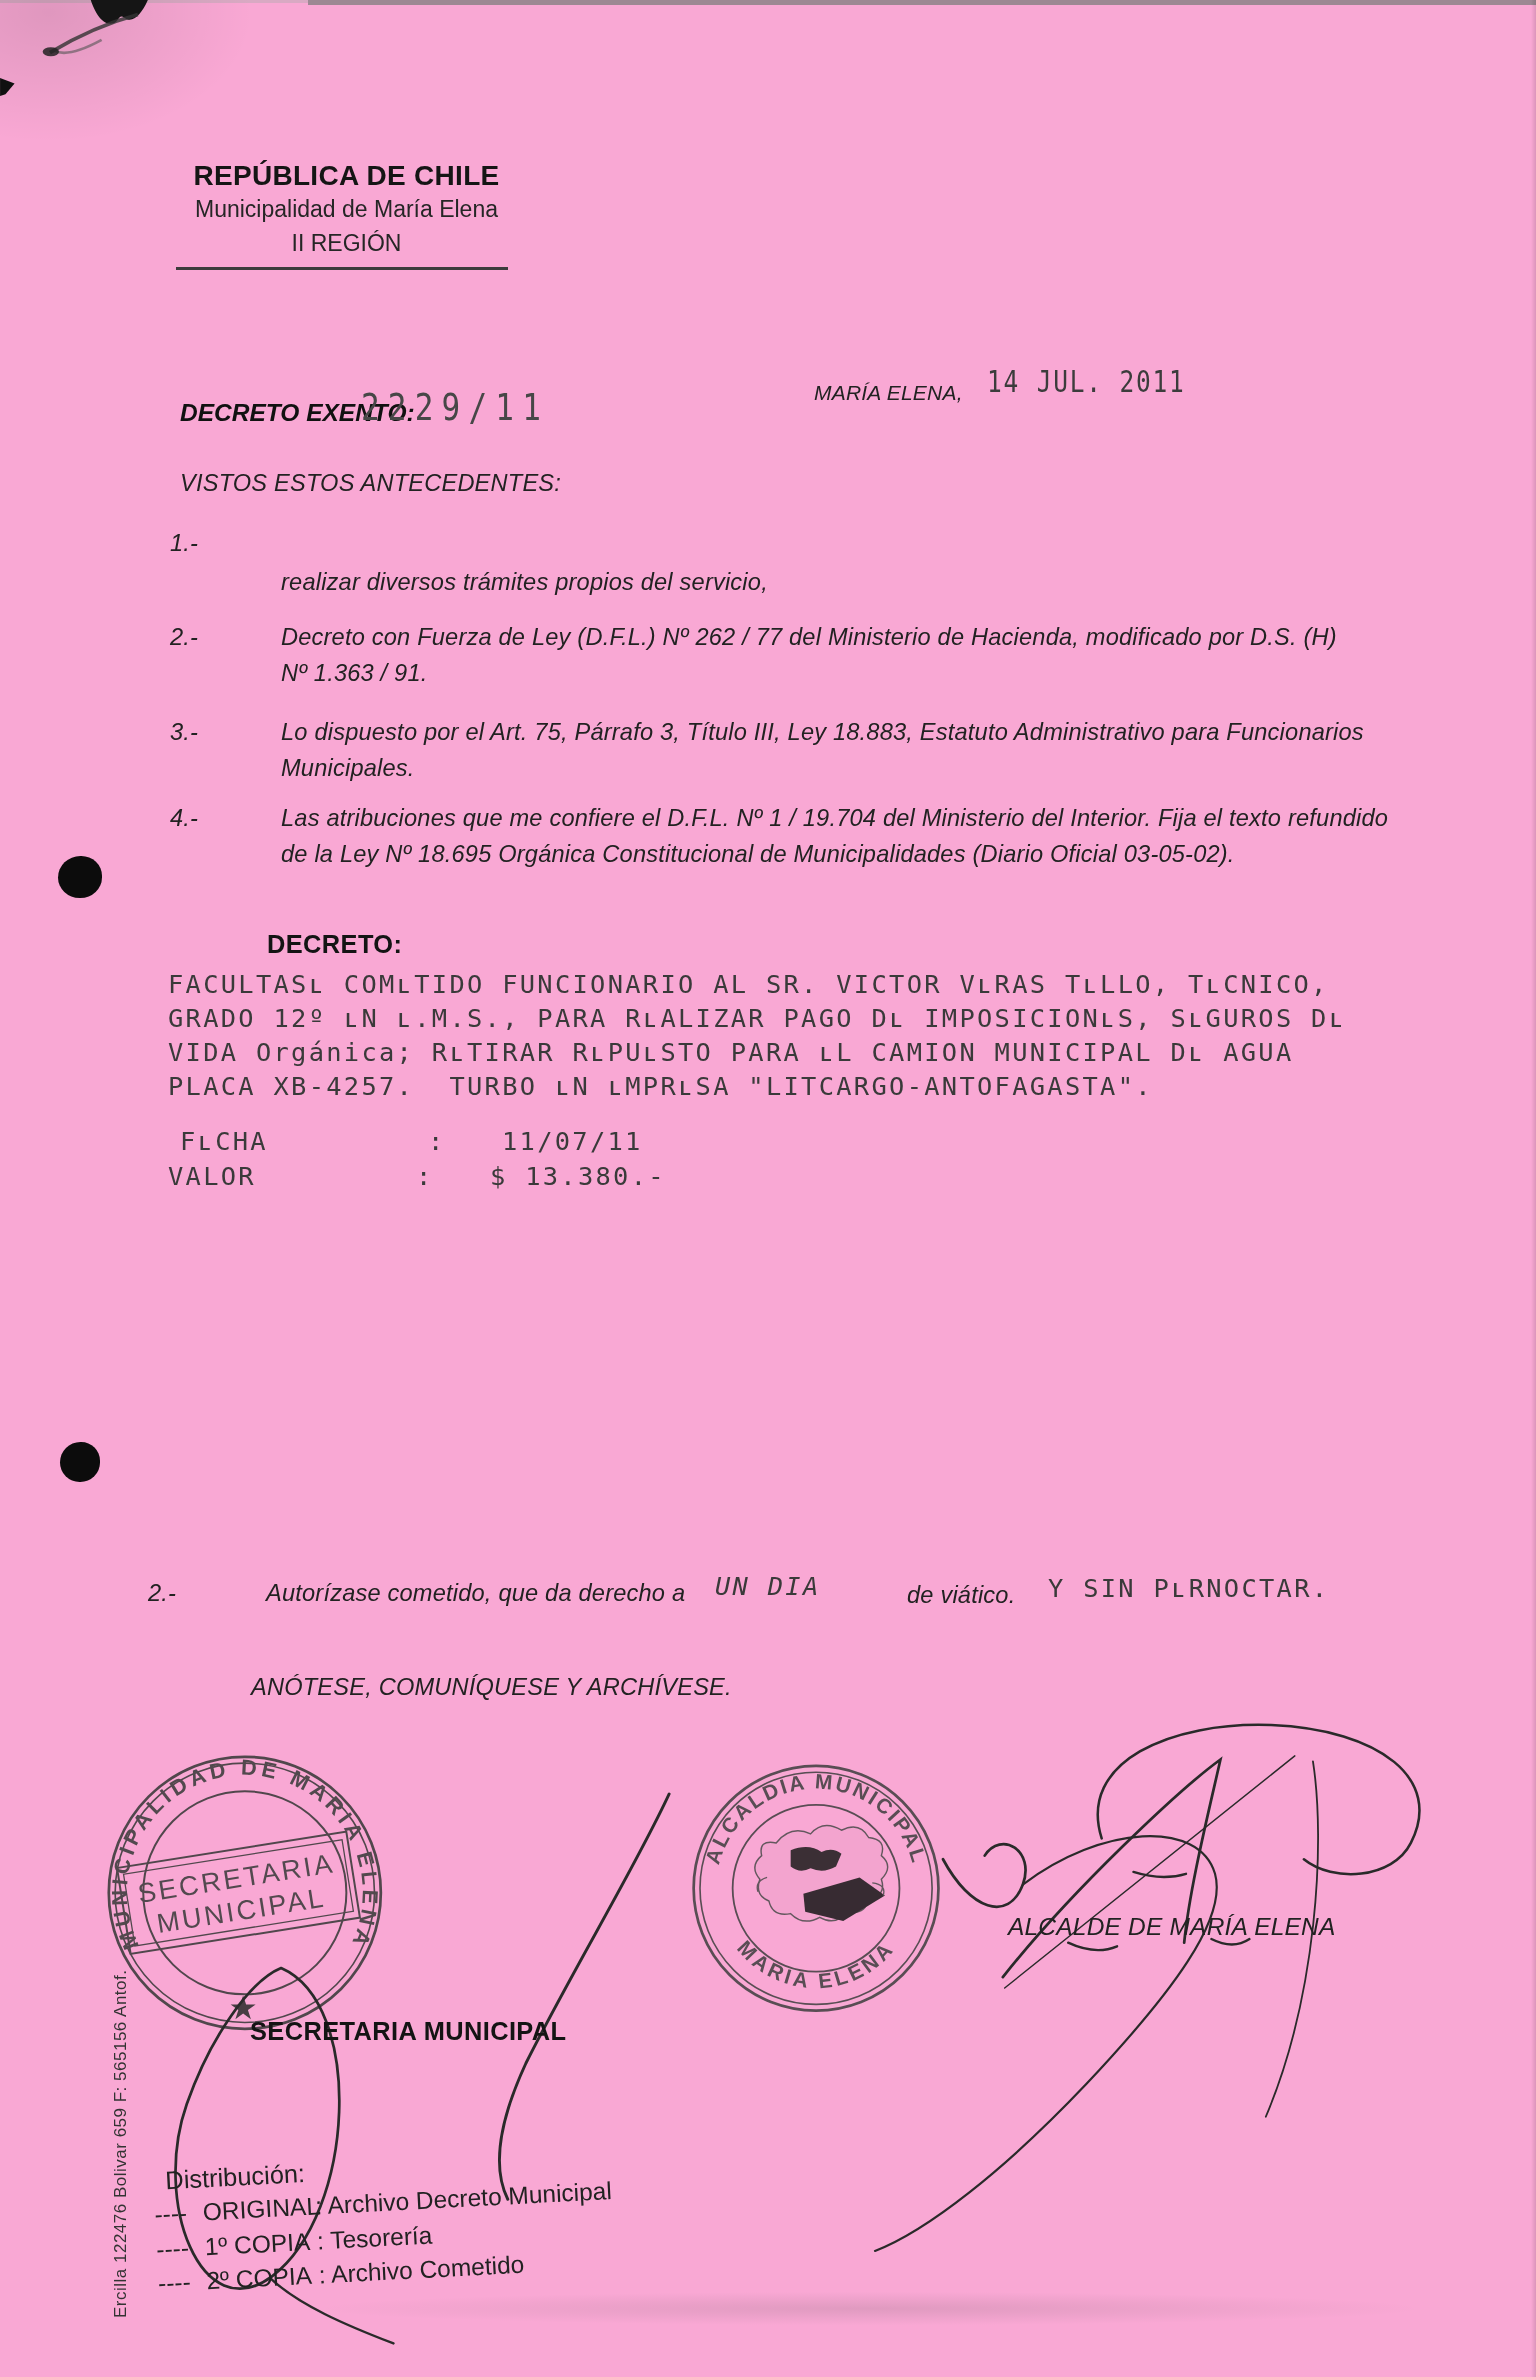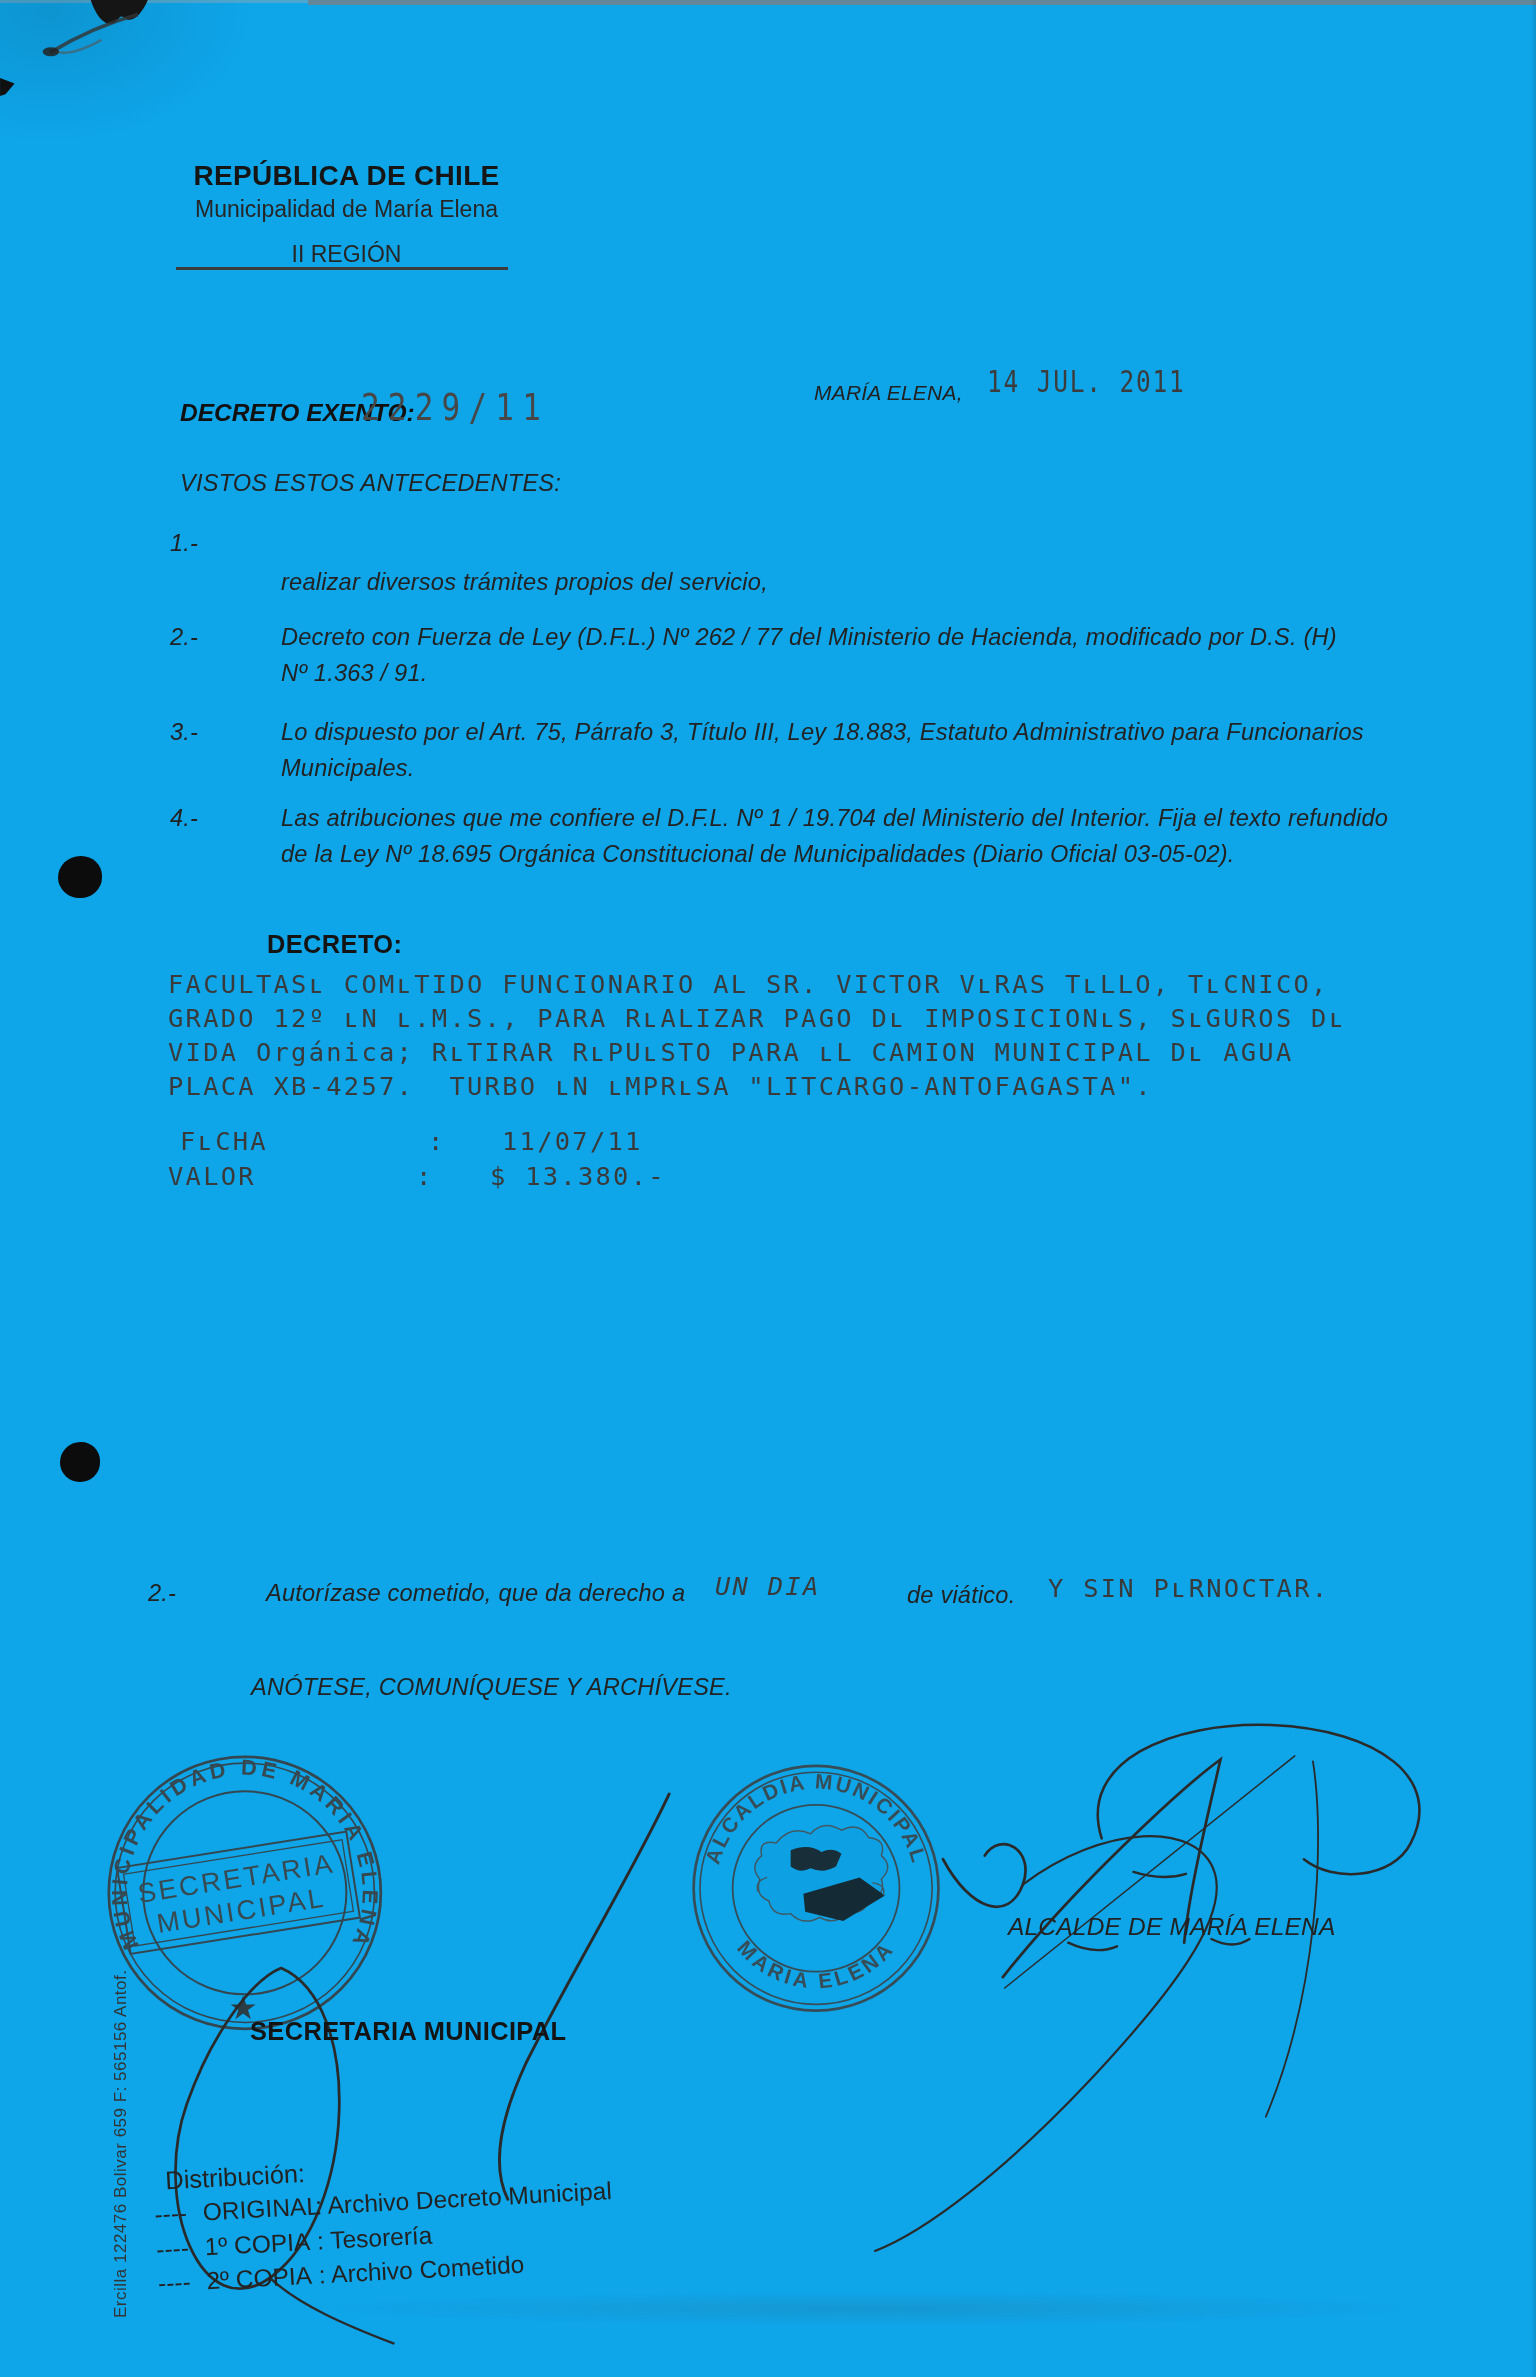--- a/index.html
+++ b/index.html
@@ -1,36 +1,36 @@
 <!DOCTYPE html>
 <html style="font-size:14.5px"><head>
 <meta charset="utf-8">
 <style>
   html,body{margin:0;padding:0;background:#e8e8e8;}
   .page{
     position:relative; width:1536px; height:2377px; margin:0 auto;
-    background:#0ea5e9; overflow:hidden;
+    background:#f9a8d4; overflow:hidden;
     font-family:"Liberation Sans", sans-serif; color:#1f1f1f;
   }
   .abs{position:absolute;}
   .it{font-style:italic; font-size:23.6px; letter-spacing:0.2px; color:#222; white-space:nowrap;}
   .bold-it{font-style:italic; font-weight:bold; font-size:24.5px; color:#111; white-space:nowrap;}
   .typed{
     font-family:"DejaVu Sans Mono", monospace; font-size:25.4px; letter-spacing:2.3px;
     color:#3a3a3a; white-space:pre;
   }
   .typed-line{line-height:34px; height:34px;}
   .stamp-ink{
     font-family:"DejaVu Sans Mono", monospace; color:#474747; display:inline-block;
     transform:scaleY(1.2); transform-origin:left bottom;
   }
   .hdr{width:345px; text-align:center;}
   .hdr-country{font-weight:bold; font-size:28px; letter-spacing:0.3px; color:#151515;}
   .hdr-muni{font-size:23px; margin-top:3.6px; color:#262626;}
-  .hdr-region{font-size:23px; margin-top:18px; color:#262626;}
+  .hdr-region{font-size:23px; margin-top:7px; color:#262626;}
   .hdr-rule{position:absolute; left:1.8px; top:94px; width:332px; height:2.7px; background:#3c3c3c;}
   .num-col{white-space:nowrap;}
   .title-bold{font-weight:bold; font-size:25.4px; color:#141414; white-space:nowrap; letter-spacing:0.4px;}
   .dot{position:absolute; background:#0c0c0c; border-radius:52% 48% 50% 50%;}
   .dist{transform:rotate(-3deg); transform-origin:0 0; font-size:24.5px; color:#222;}
   .dist-row{position:absolute; white-space:nowrap;}
   .dist-dest{position:absolute; left:161px; top:0;}
   .smudge{background:radial-gradient(ellipse at 50% 50%, rgba(70,70,70,.14), transparent 72%);}
   .corner-wash{background:radial-gradient(ellipse at 18% 8%, rgba(0,0,0,.10), transparent 65%);}
   svg text{font-family:"Liberation Sans", sans-serif;}

